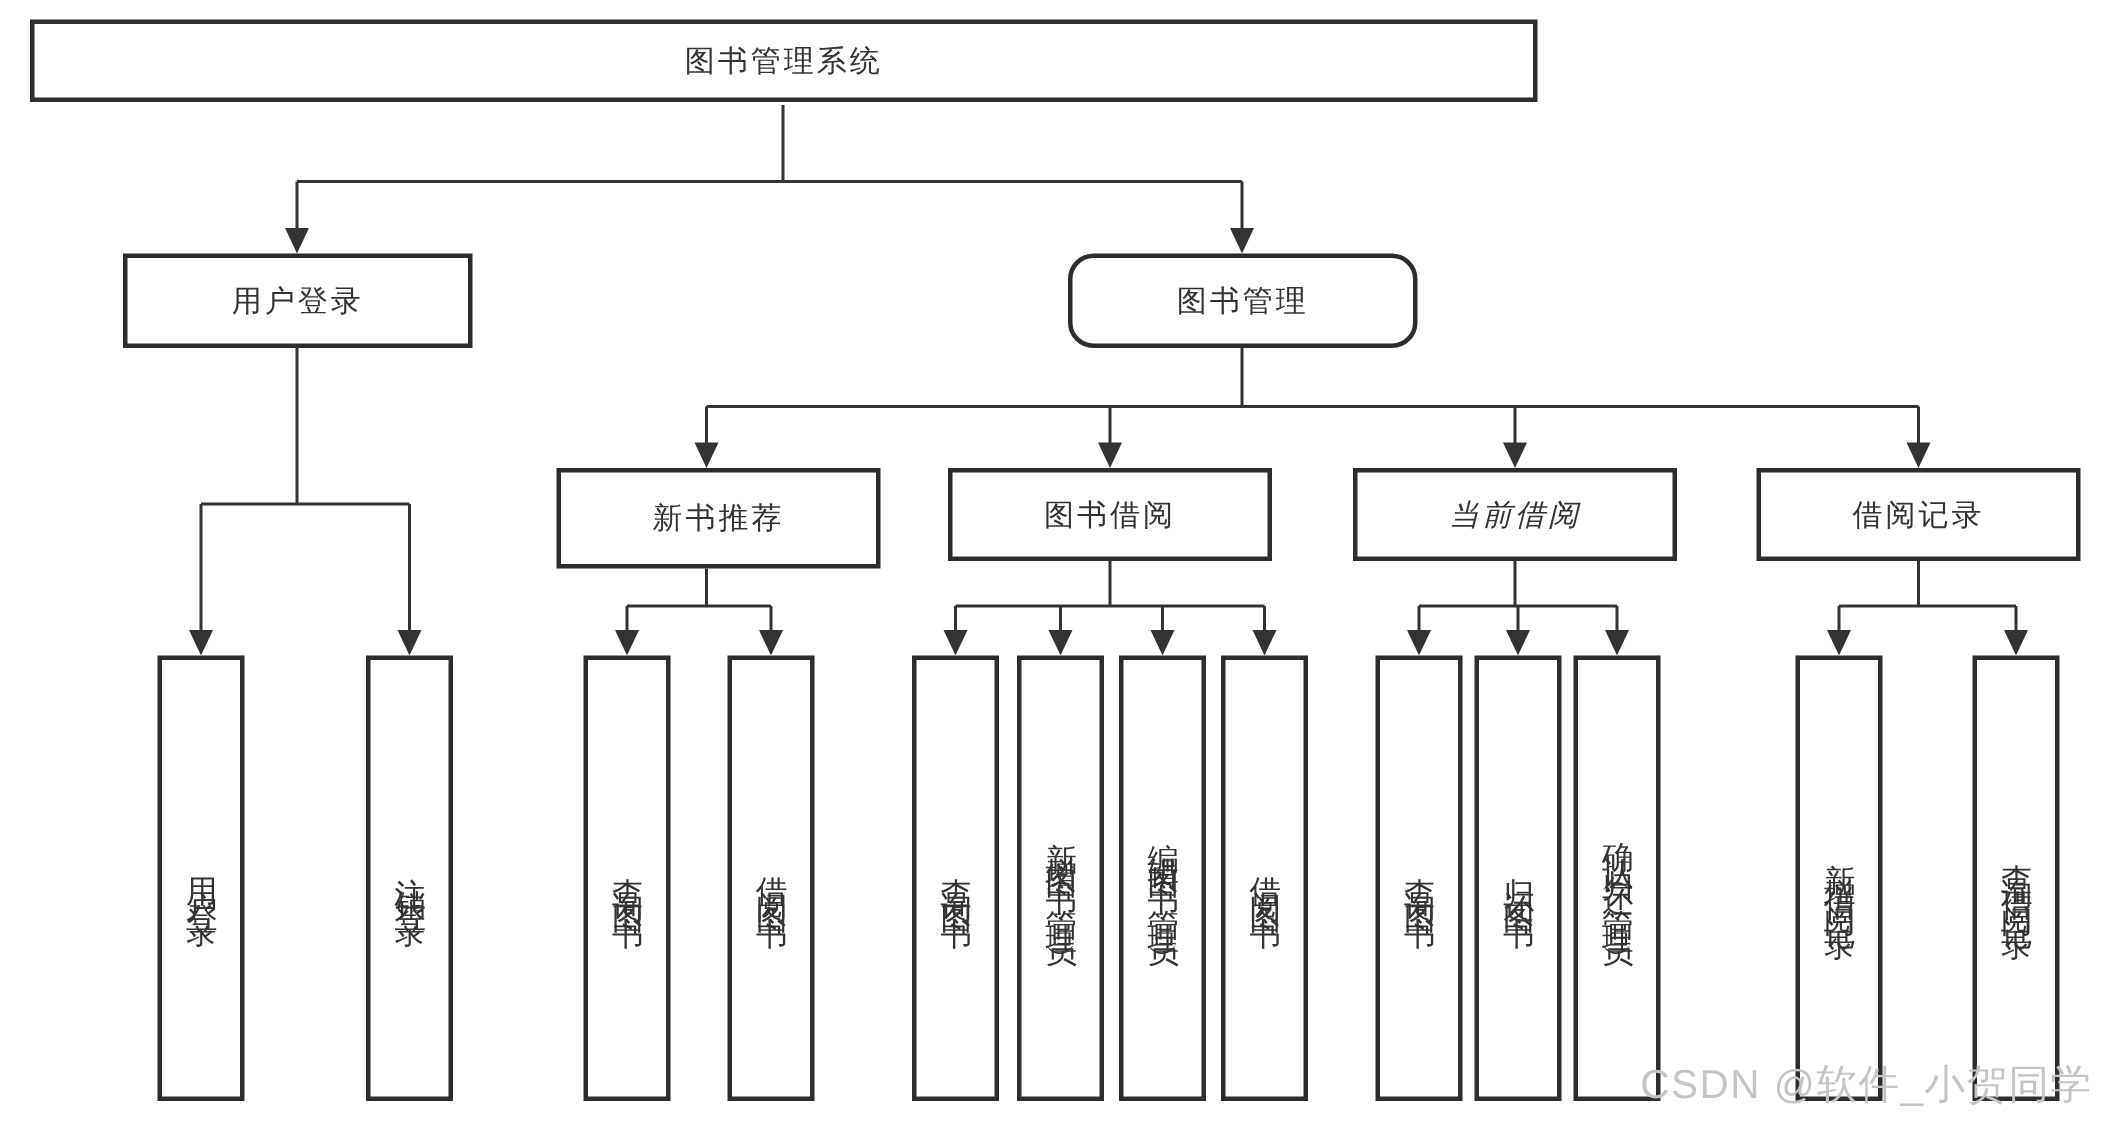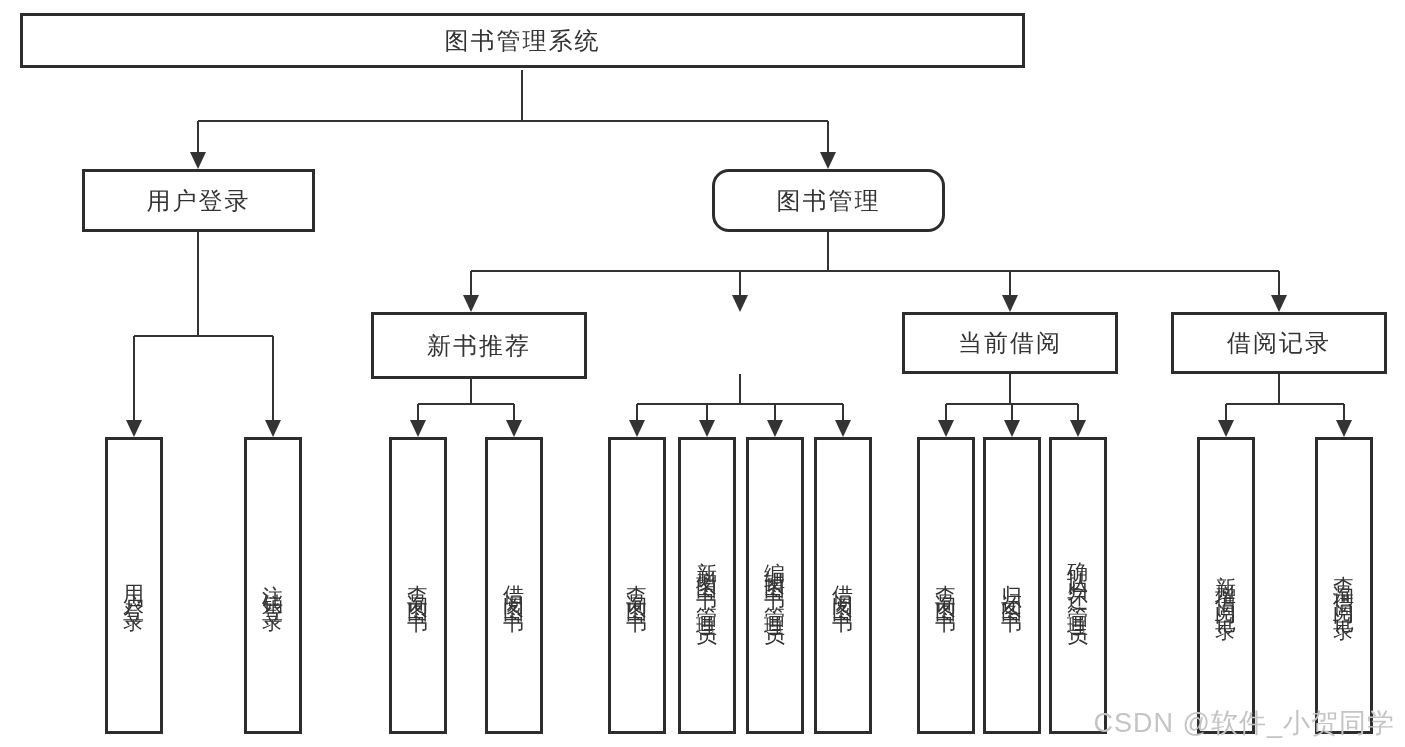--- a/index.html
+++ b/index.html
@@ -24,21 +24,21 @@
     height: 747px;
   }
   .hbox {
     position: absolute;
     box-sizing: border-box;
     border: 3px solid #2d2d2d;
     background: #ffffff;
     display: flex;
     align-items: center;
     justify-content: center;
-    font-size: 24px;
+    font-size: 20px;
     letter-spacing: 2px;
     color: #333333;
     z-index: 2;
   }
   .leaf {
     position: absolute;
     box-sizing: border-box;
     border: 3px solid #2d2d2d;
     background: #ffffff;
     width: 58px;
@@ -127,21 +127,24 @@
   <div class="hbox" style="left:82px; top:169px; width:233px; height:63px;">
     <span>用户登录</span>
   </div>
   <div class="hbox" style="left:712px; top:169px; width:233px; height:63px;border-radius:17px;">
     <span>图书管理</span>
   </div>
 
   <div class="hbox" style="left:371px; top:312px; width:216px; height:67px;">
     <span>新书推荐</span>
   </div>
-  <div class="hbox" style="left:902px; top:312px; width:216px; height:62px;">
+  <div class="hbox" style="left:632px; top:312px; width:216px; height:62px;">
+    <span>图书借阅</span>
+  </div>
+  <div class="hbox" style="left:902px; top:312px; width:216px; height:62px;font-style:italic;">
     <span>当前借阅</span>
   </div>
   <div class="hbox" style="left:1171px; top:312px; width:216px; height:62px;">
     <span>借阅记录</span>
   </div>
 
   <div class="leaf" style="left:105px;">
     <span>用户登录</span>
   </div>
   <div class="leaf" style="left:244px;">

